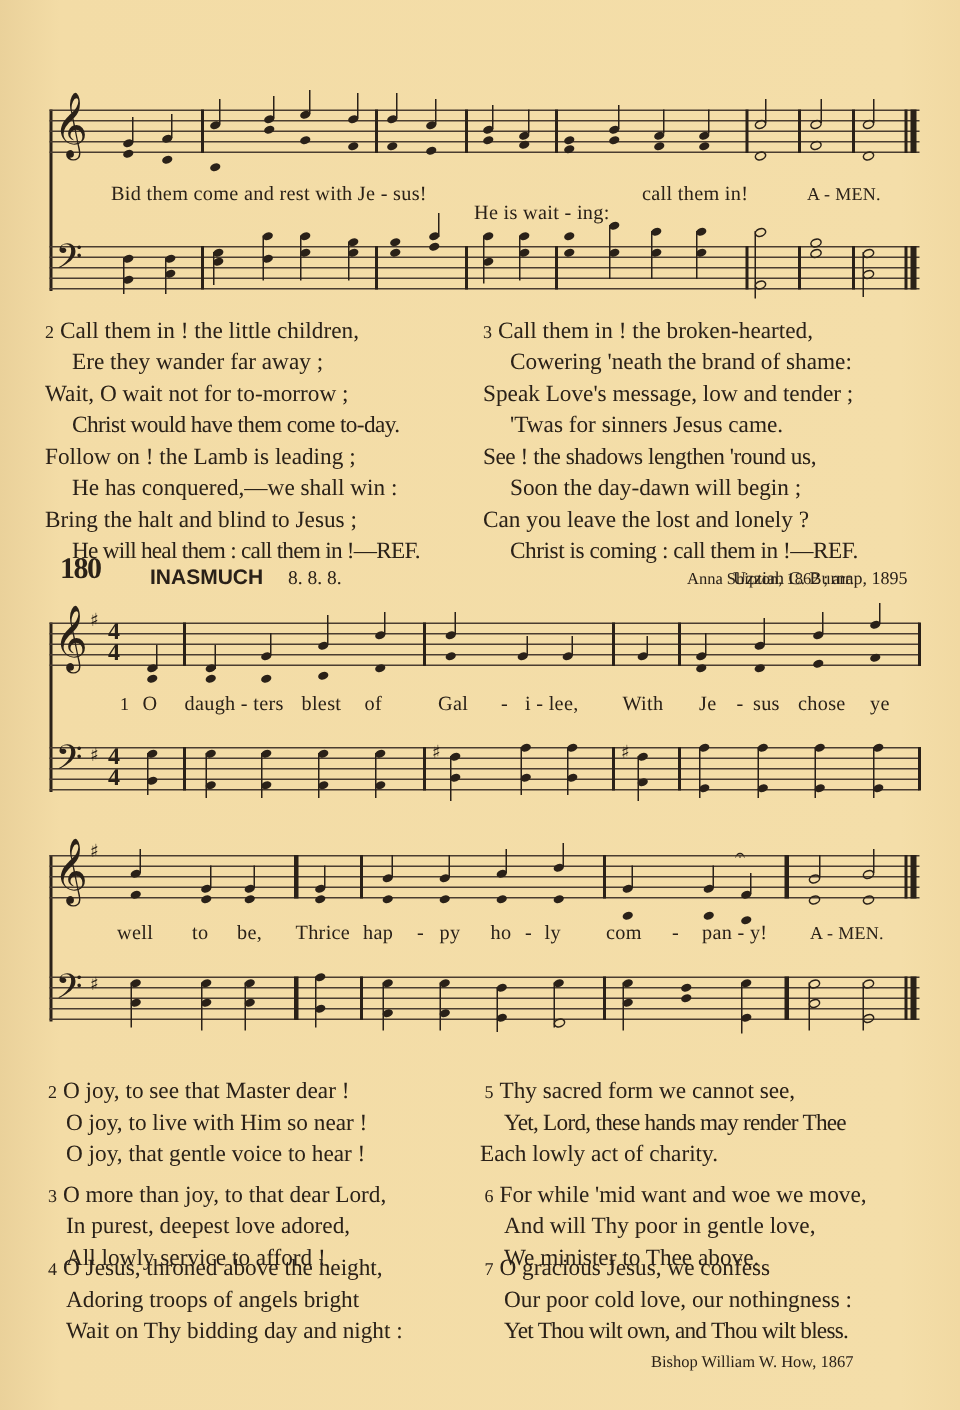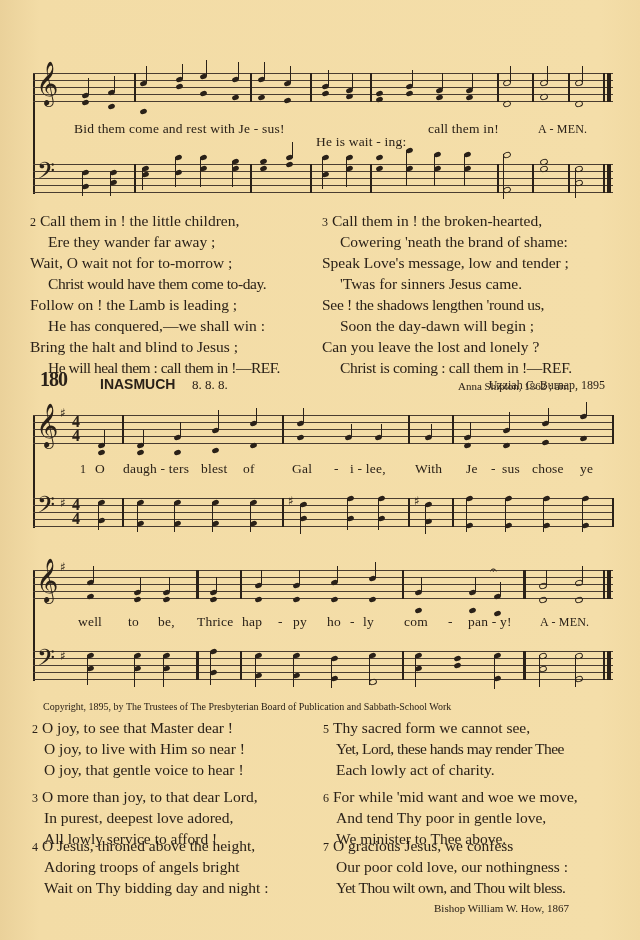--- a/index.html
+++ b/index.html
@@ -461,46 +461,45 @@
     <span class="lyric" style="left:293px;top:614px;">py</span>
     <span class="lyric" style="left:327px;top:614px;">ho</span>
     <span class="lyric" style="left:350px;top:614px;">-</span>
     <span class="lyric" style="left:363px;top:614px;">ly</span>
     <span class="lyric" style="left:404px;top:614px;">com</span>
     <span class="lyric" style="left:448px;top:614px;">-</span>
     <span class="lyric" style="left:468px;top:614px;">pan - y!</span>
     <span class="lyric sc" style="left:540px;top:615px;">A - MEN.</span>
   </div>
 
-  <div class="copyright">Copyright, 1895, by The Trustees of The Presbyterian Board of Publication and Sabbath-School Work</div>
 
   <div>
     <div class="verse-line" style="left:32px;top:717px;"><span class="vnum">2</span><span>O joy, to see that Master dear !</span></div>
     <div class="verse-line" style="left:44px;top:738px;">O joy, to live with Him so near !</div>
     <div class="verse-line" style="left:44px;top:759px;">O joy, that gentle voice to hear !</div>
   </div>
   <div>
     <div class="verse-line" style="left:32px;top:786px;"><span class="vnum">3</span><span>O more than joy, to that dear Lord,</span></div>
     <div class="verse-line" style="left:44px;top:807px;">In purest, deepest love adored,</div>
     <div class="verse-line" style="left:44px;top:828px;">All lowly service to afford !</div>
   </div>
   <div>
     <div class="verse-line" style="left:32px;top:835px;transform:translateY(0);"><span class="vnum">4</span><span>O Jesus, throned above the height,</span></div>
     <div class="verse-line" style="left:44px;top:856px;text-align:right;">Adoring troops of angels bright</div>
     <div class="verse-line" style="left:44px;top:877px;">Wait on Thy bidding day and night :</div>
   </div>
 
   <div>
     <div class="verse-line" style="left:323px;top:717px;"><span class="vnum">5</span><span>Thy sacred form we cannot see,</span></div>
     <div class="verse-line" style="left:336px;top:738px;letter-spacing:-0.5px;">Yet, Lord, these hands may render Thee</div>
-    <div class="verse-line" style="left:336px;top:759px;font-family:Liberation Serif, serif;">Each lowly act of charity.</div>
+    <div class="verse-line" style="left:320px;top:759px;font-family:Liberation Serif, serif;">Each lowly act of charity.</div>
   </div>
   <div>
     <div class="verse-line" style="left:323px;top:786px;"><span class="vnum">6</span><span>For while 'mid want and woe we move,</span></div>
-    <div class="verse-line" style="left:336px;top:807px;">And tend Thy poor in gentle love,</div>
+    <div class="verse-line" style="left:336px;top:807px;">And will Thy poor in gentle love,</div>
     <div class="verse-line" style="left:336px;top:828px;">We minister to Thee above.</div>
   </div>
   <div>
     <div class="verse-line" style="left:323px;top:835px;"><span class="vnum">7</span><span>O gracious Jesus, we confess</span></div>
     <div class="verse-line" style="left:336px;top:856px;">Our poor cold love, our nothingness :</div>
     <div class="verse-line" style="left:336px;top:877px;letter-spacing:-0.5px;">Yet Thou wilt own, and Thou wilt bless.</div>
   </div>
   <div class="credit" style="left:434px;top:902px;">Bishop William W. How, 1867</div>
 
 </div>

